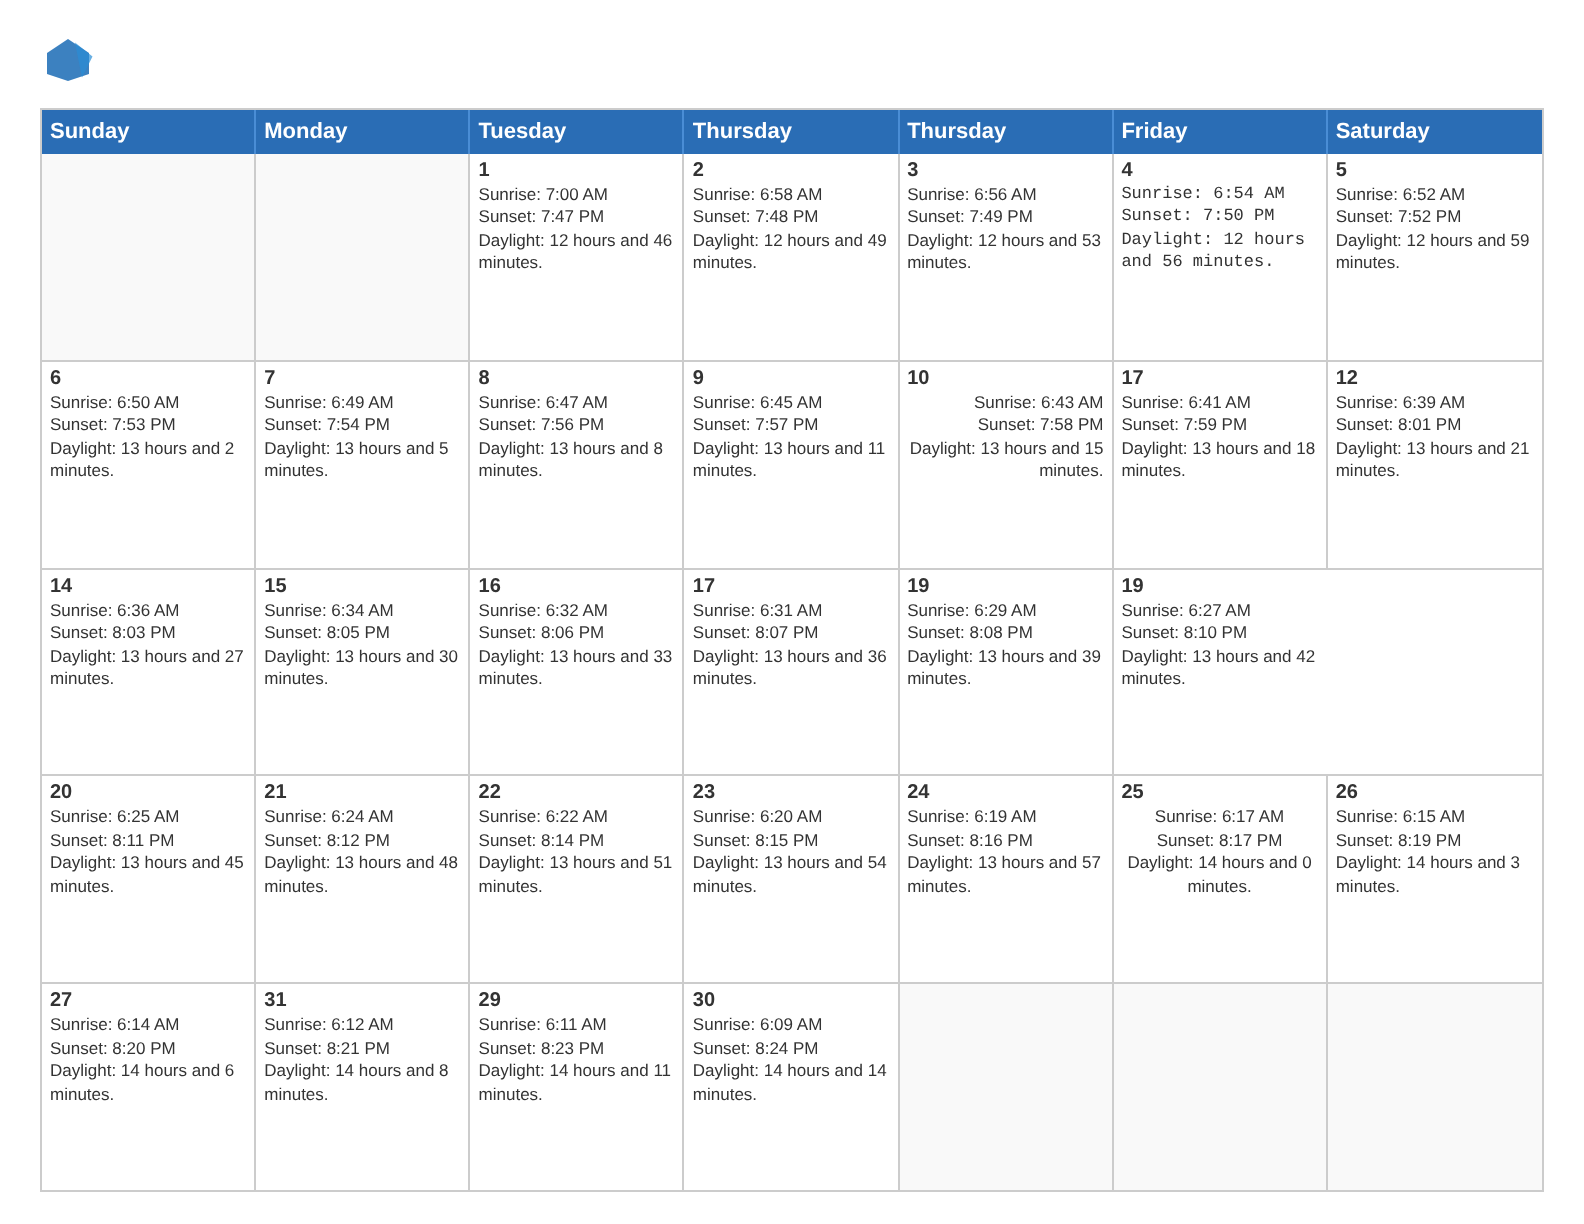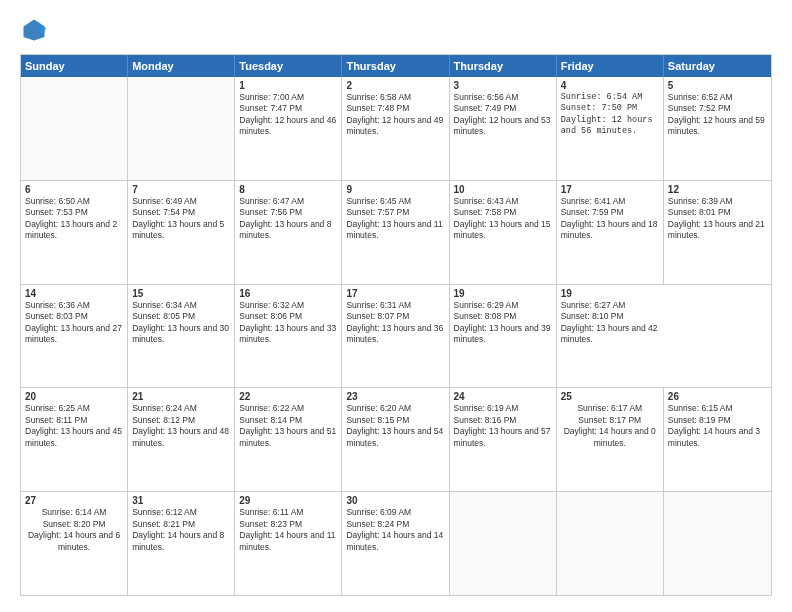--- a/index.html
+++ b/index.html
@@ -197,21 +197,21 @@
 Daylight: 13 hours and 8 minutes.</div>
           </div>
           <div class="cal-cell">
             <span class="day-num">9</span>
             <div class="day-info" style="white-space: pre-line;">Sunrise: 6:45 AM
 Sunset: 7:57 PM
 Daylight: 13 hours and 11 minutes.</div>
           </div>
           <div class="cal-cell">
             <span class="day-num">10</span>
-            <div class="day-info" style="white-space: pre-line;">Sunrise: 6:43 AM
+            <div class="day-info" style="white-space: pre-line; text-align: right;">Sunrise: 6:43 AM
 Sunset: 7:58 PM
 Daylight: 13 hours and 15 minutes.</div>
           </div>
           <div class="cal-cell">
             <span class="day-num">17</span>
             <div class="day-info" style="white-space: pre-line;">Sunrise: 6:41 AM
 Sunset: 7:59 PM
 Daylight: 13 hours and 18 minutes.</div>
           </div>
           <div class="cal-cell">
@@ -299,21 +299,21 @@
           <div class="cal-cell">
             <span class="day-num">26</span>
             <div class="day-info" style="white-space: pre-line;">Sunrise: 6:15 AM
 Sunset: 8:19 PM
 Daylight: 14 hours and 3 minutes.</div>
           </div>
         </div>
         <div class="cal-row">
           <div class="cal-cell">
             <span class="day-num">27</span>
-            <div class="day-info" style="white-space: pre-line; text-align: center;">Sunrise: 6:14 AM
+            <div class="day-info" style="white-space: pre-line;">Sunrise: 6:14 AM
 Sunset: 8:20 PM
 Daylight: 14 hours and 6 minutes.</div>
           </div>
           <div class="cal-cell">
             <span class="day-num">31</span>
             <div class="day-info" style="white-space: pre-line;">Sunrise: 6:12 AM
 Sunset: 8:21 PM
 Daylight: 14 hours and 8 minutes.</div>
           </div>
           <div class="cal-cell">

